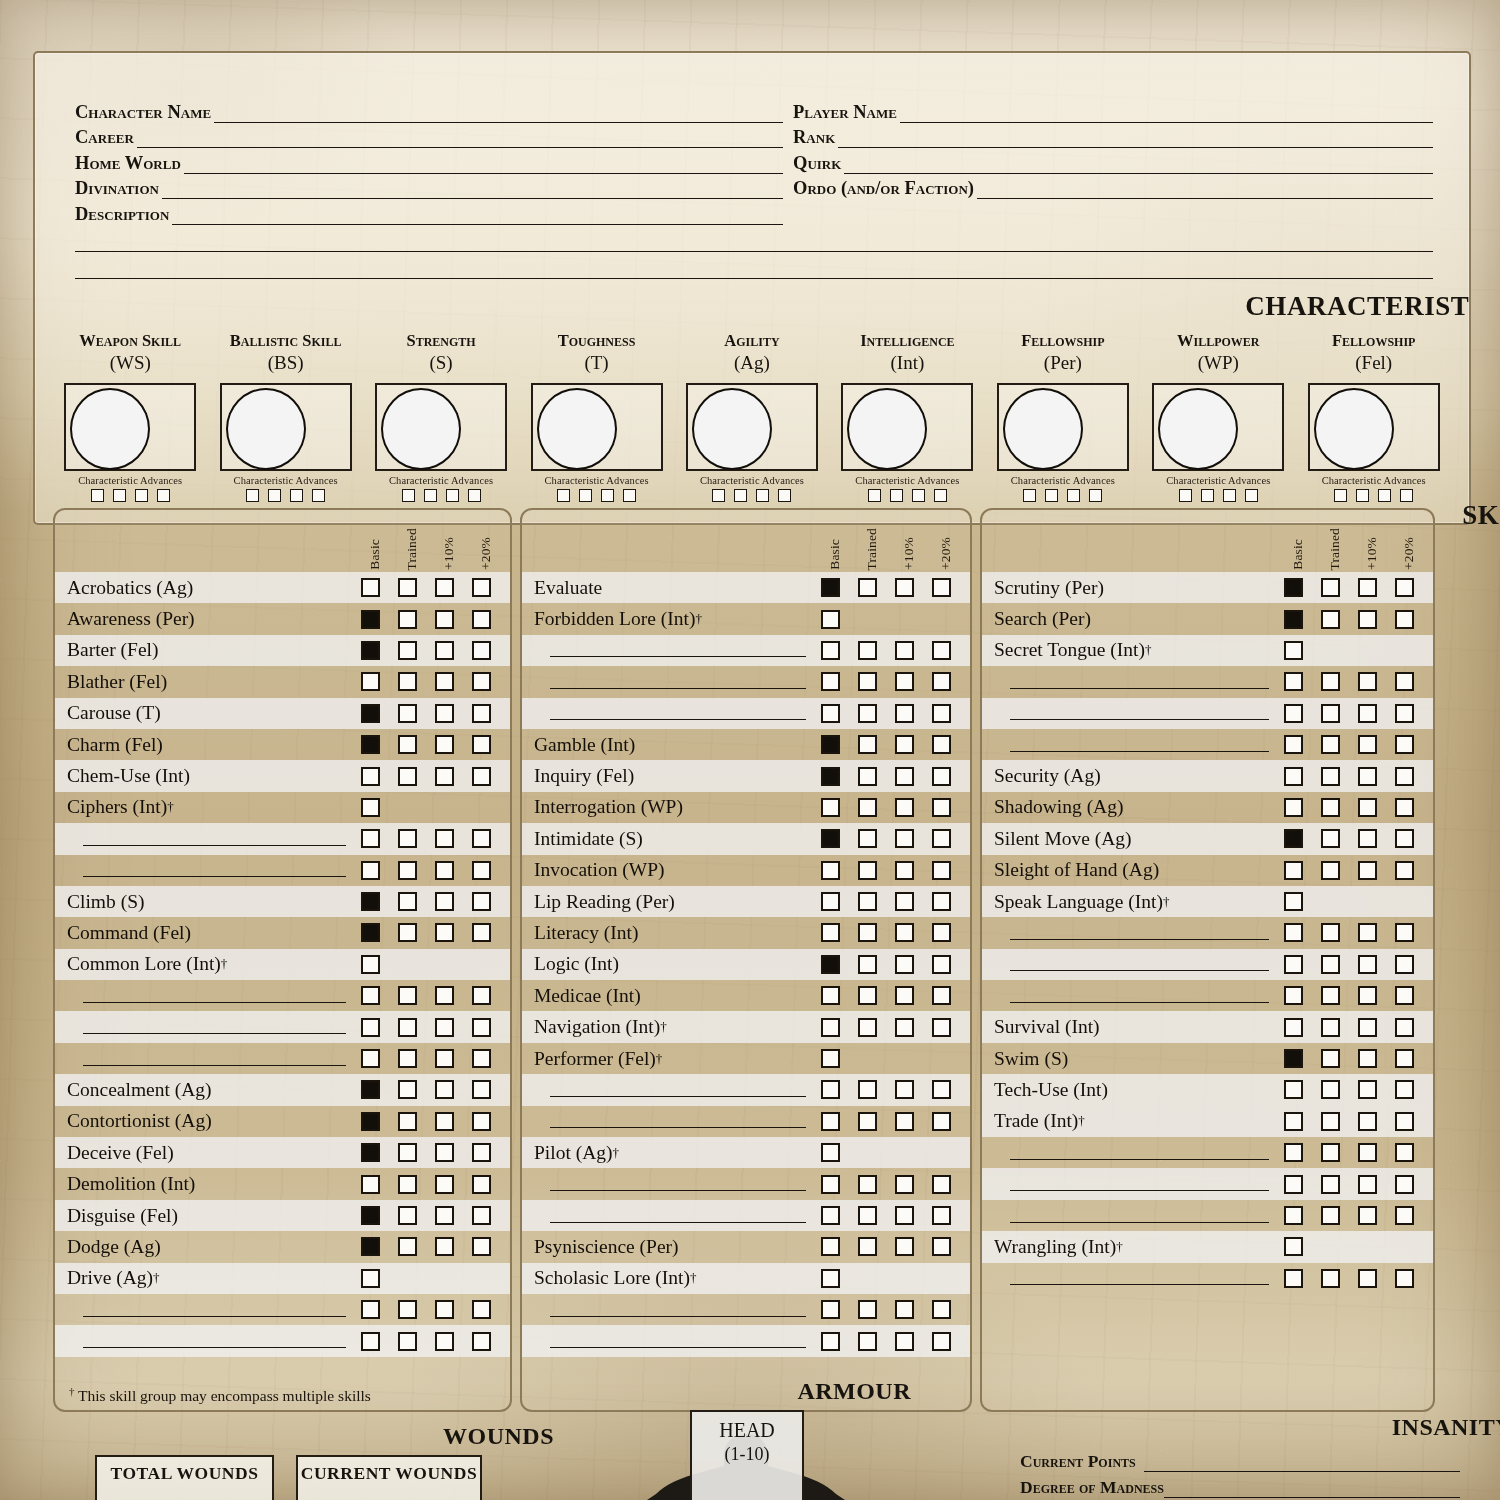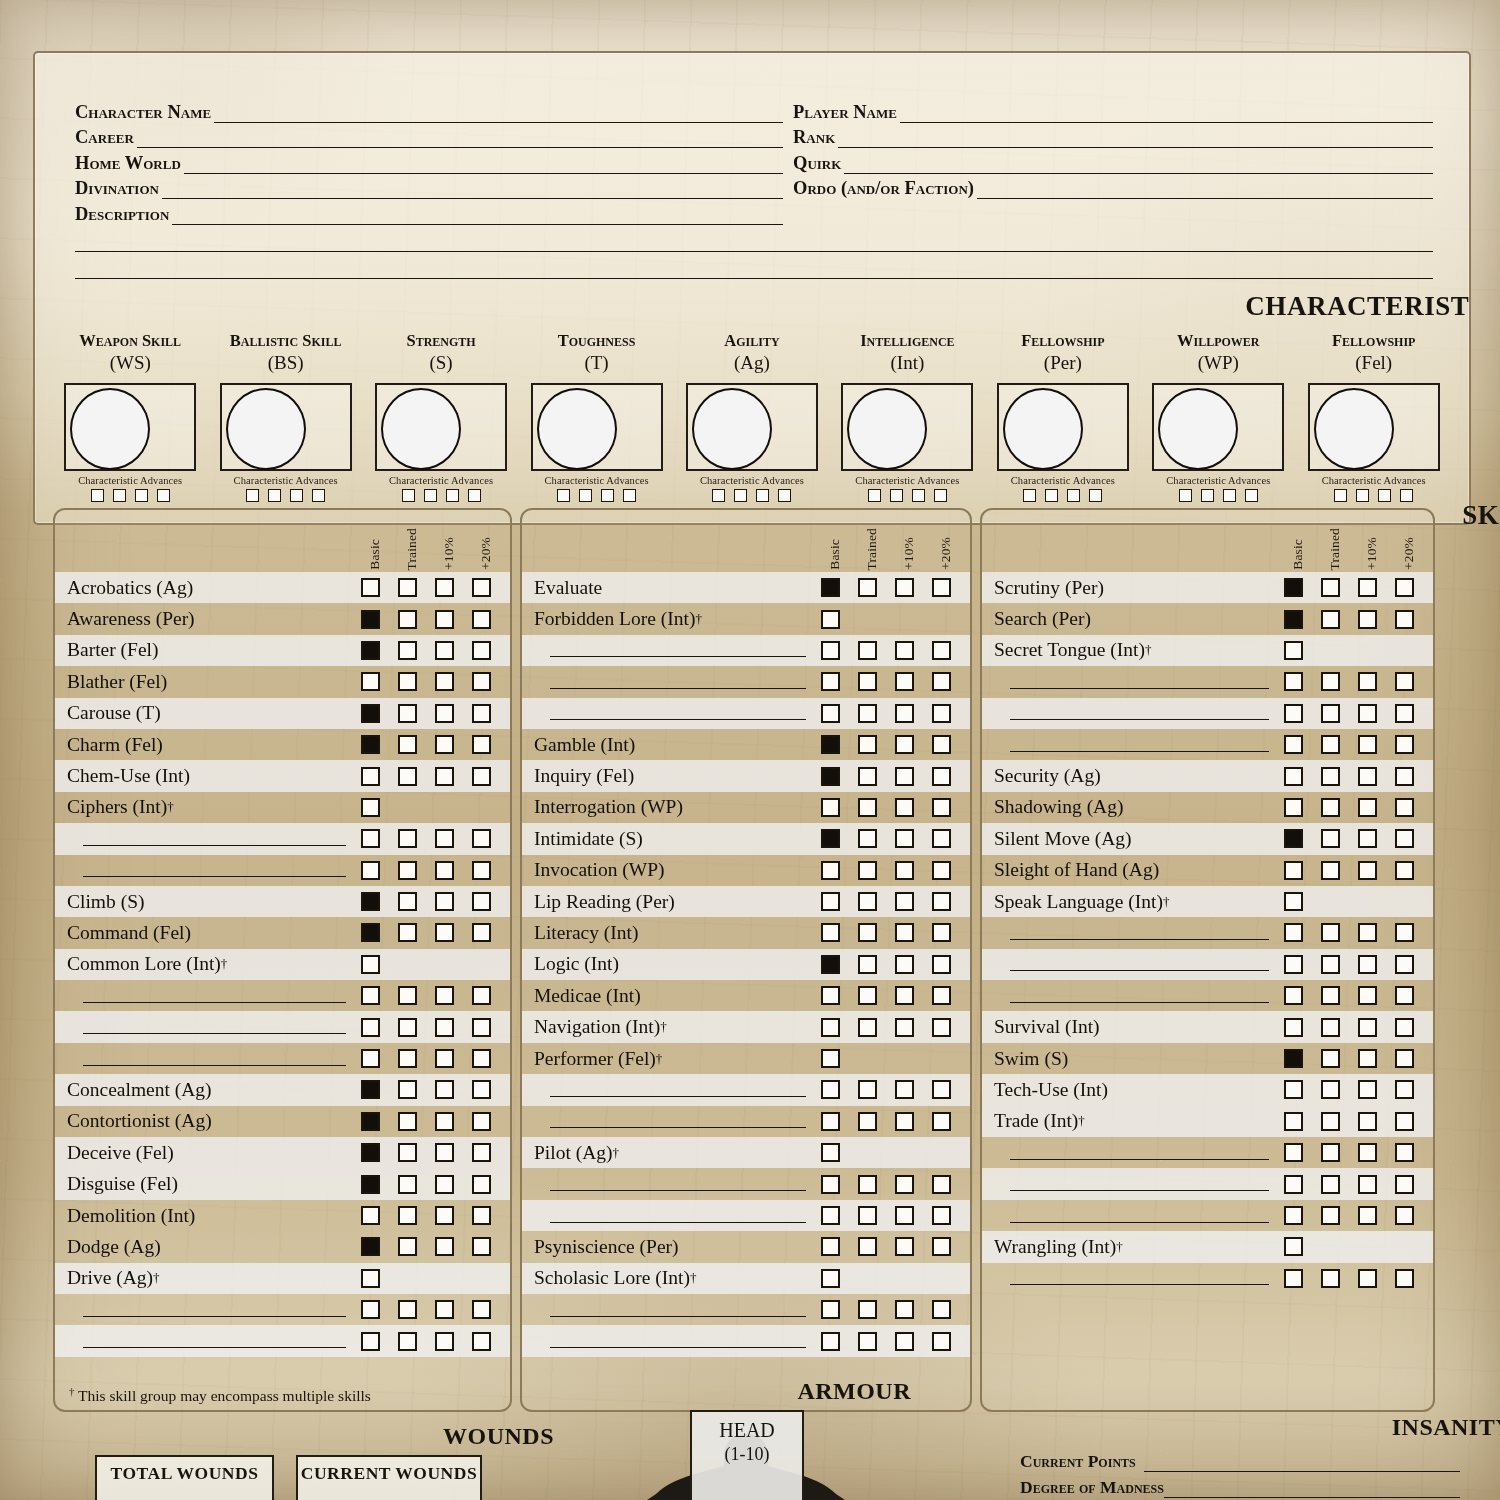--- a/index.html
+++ b/index.html
@@ -671,44 +671,44 @@
           <span class="sbox"></span>
         </span>
         <span class="slot">
           <span class="sbox"></span>
         </span>
         <span class="slot">
           <span class="sbox"></span>
         </span>
       </span>
     </div>
+    <div class="srow">
+      <span class="nm">Demolition (Int)</span>
+      <span class="fill"></span>
+      <span class="boxes">
+        <span class="slot">
+          <span class="sbox"></span>
+        </span>
+        <span class="slot">
+          <span class="sbox"></span>
+        </span>
+        <span class="slot">
+          <span class="sbox"></span>
+        </span>
+        <span class="slot">
+          <span class="sbox"></span>
+        </span>
+      </span>
+    </div>
     <div class="srow alt">
       <span class="nm">Disguise (Fel)</span>
       <span class="fill"></span>
       <span class="boxes">
         <span class="slot">
           <span class="sbox filled"></span>
-        </span>
-        <span class="slot">
-          <span class="sbox"></span>
-        </span>
-        <span class="slot">
-          <span class="sbox"></span>
-        </span>
-        <span class="slot">
-          <span class="sbox"></span>
-        </span>
-      </span>
-    </div>
-    <div class="srow">
-      <span class="nm">Demolition (Int)</span>
-      <span class="fill"></span>
-      <span class="boxes">
-        <span class="slot">
-          <span class="sbox"></span>
         </span>
         <span class="slot">
           <span class="sbox"></span>
         </span>
         <span class="slot">
           <span class="sbox"></span>
         </span>
         <span class="slot">
           <span class="sbox"></span>
         </span>

